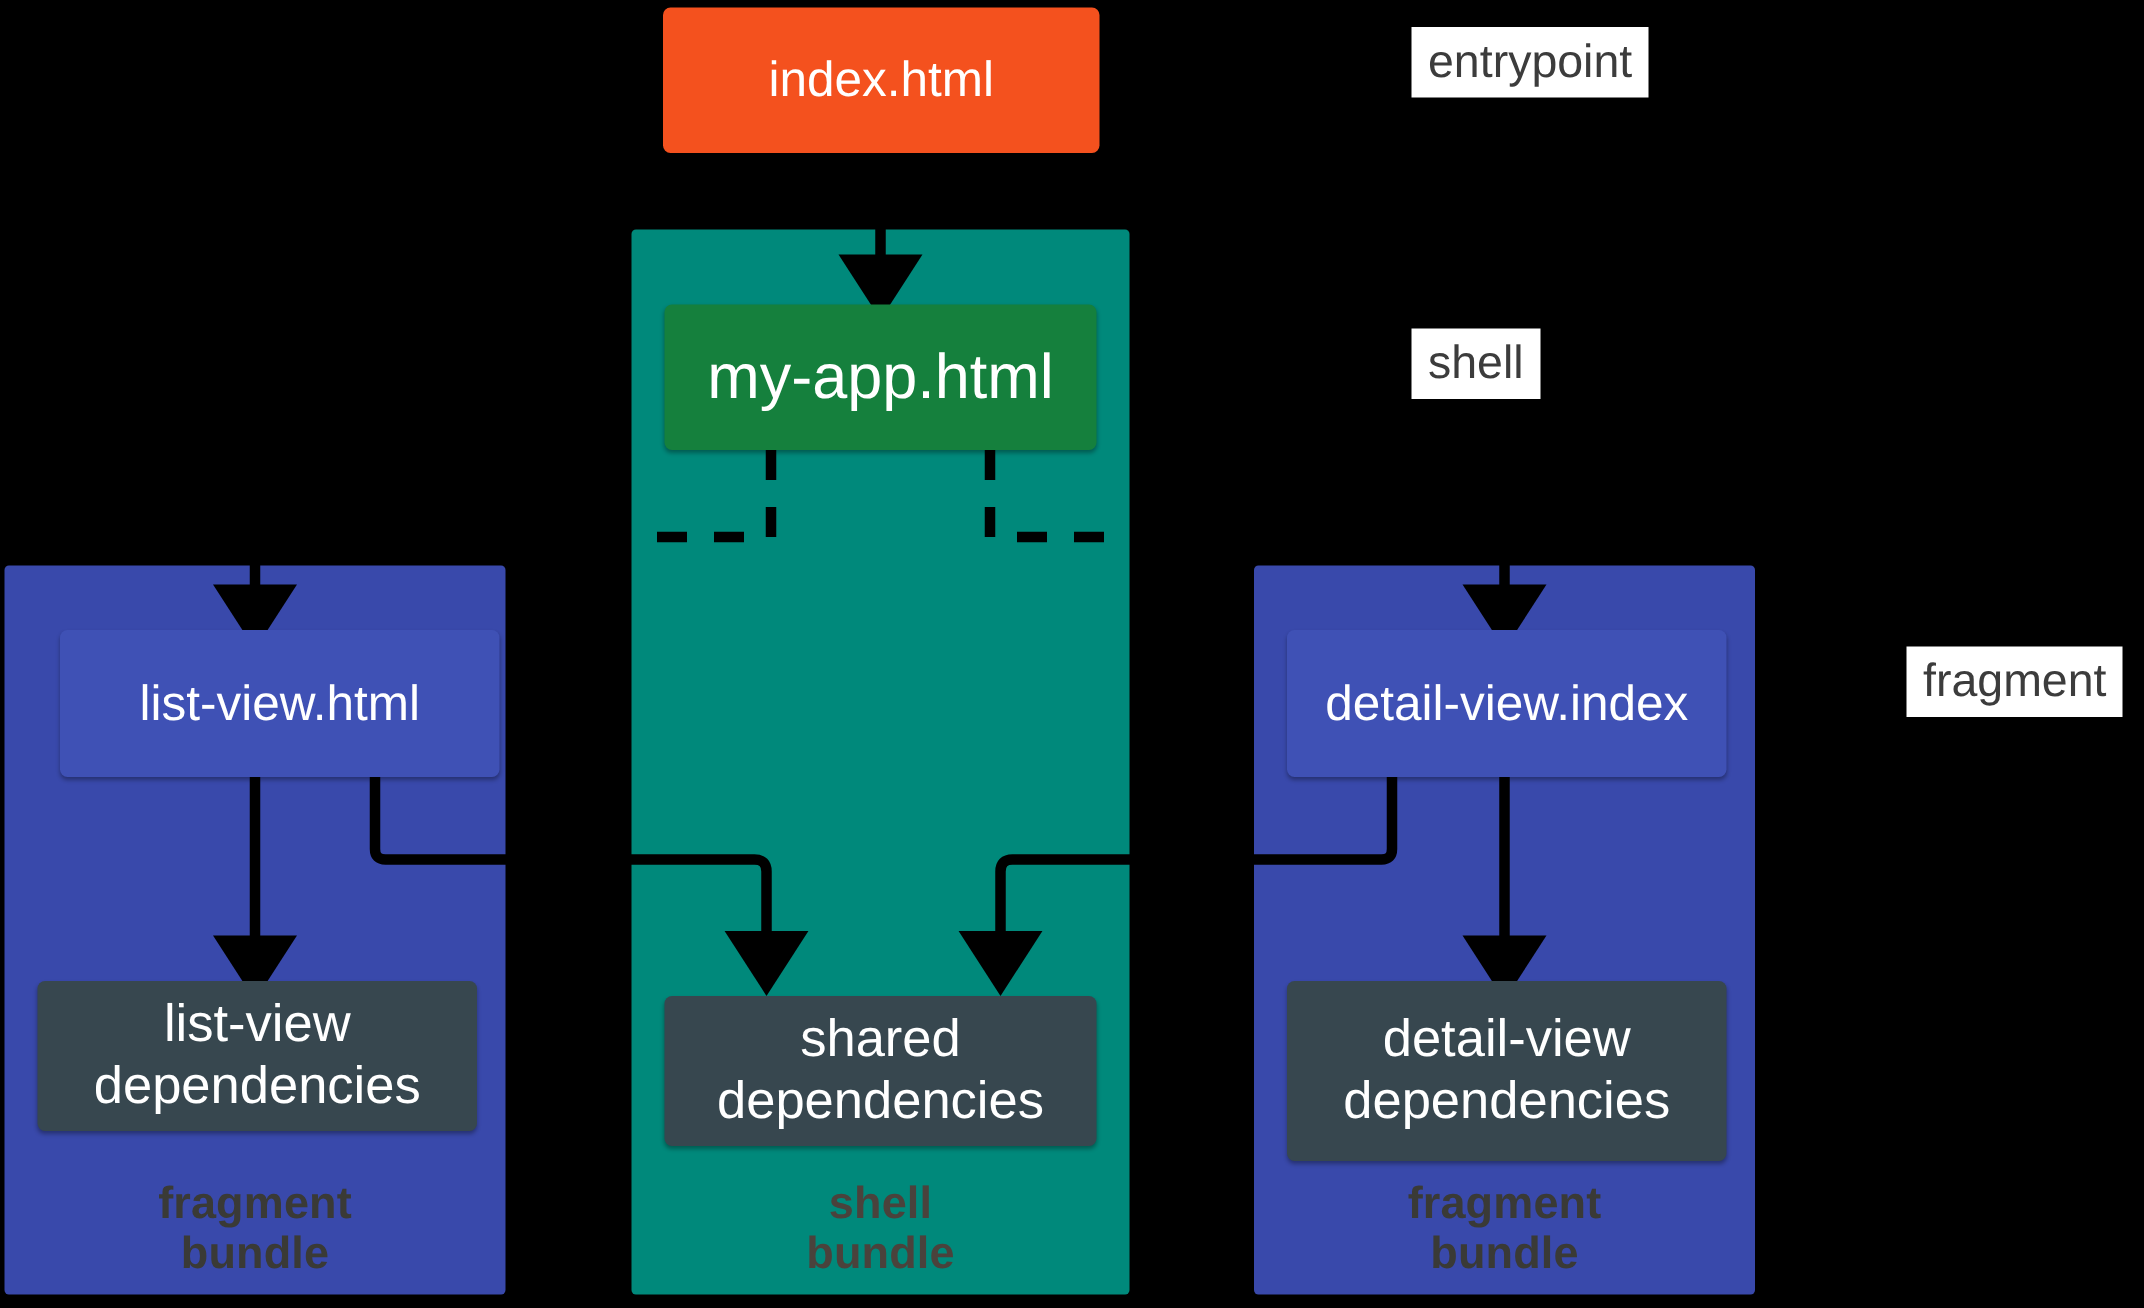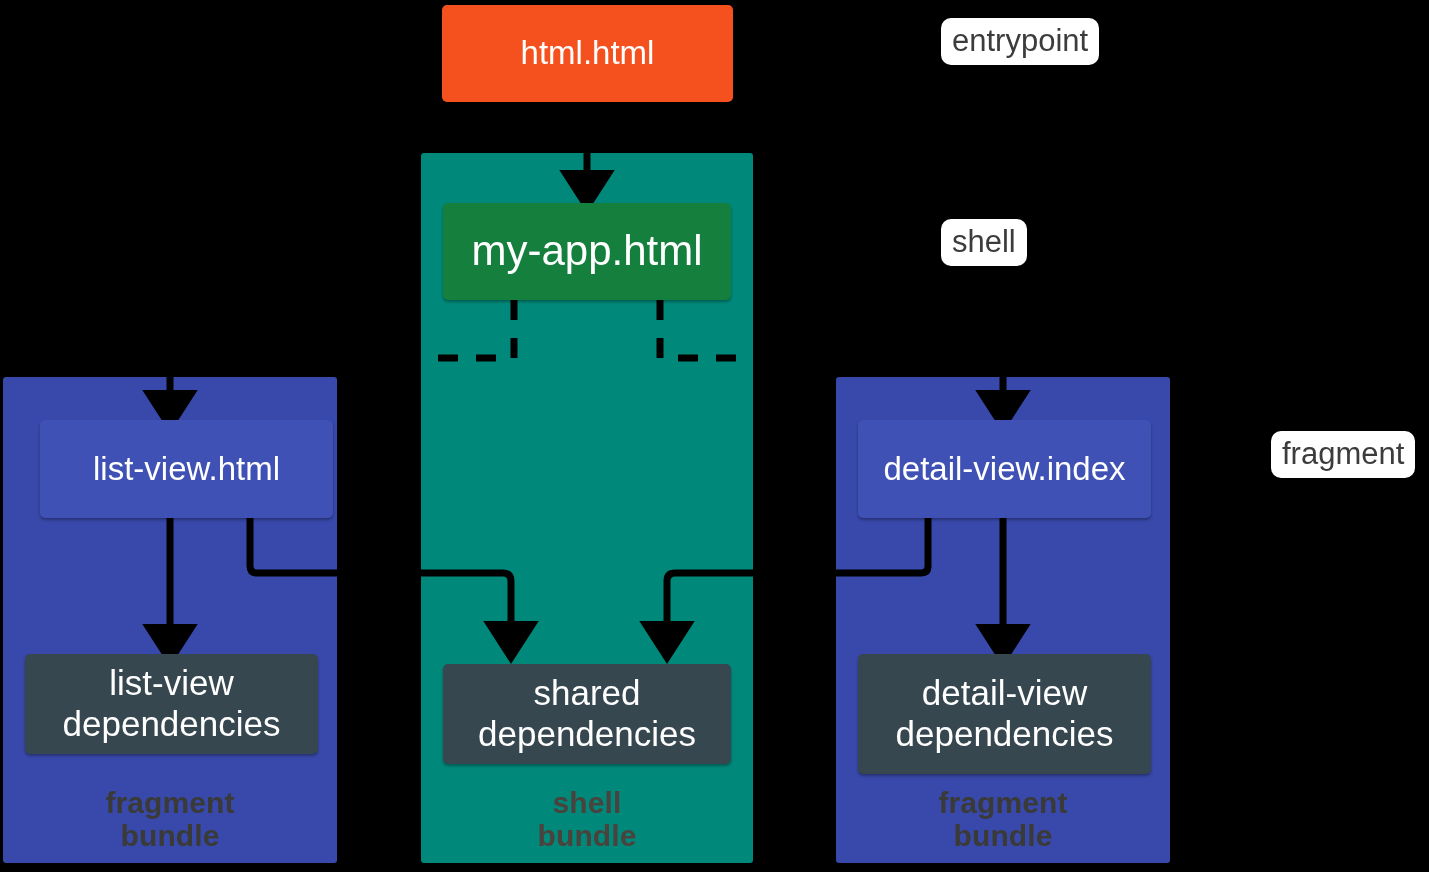--- a/index.html
+++ b/index.html
@@ -69,21 +69,20 @@
 
   
   .legend{
     position:absolute;
     background:#ffffff;
     color:#3c3c3c;
     font-size:31px;
     padding:7px 11px 9px 11px;
     line-height:1;
     white-space:nowrap;
-    border-radius:10px;
   }
   #legend-entrypoint{ left:941px;  top:18px;  }
   #legend-shell     { left:941px;  top:219px; }
   #legend-fragment  { left:1271px; top:431px; }
 
   
   #wires{
     position:absolute;
     left:0; top:0;
     width:1429px; height:872px;
@@ -129,21 +128,21 @@
     <path d="M170,518 L170,632" stroke="#000000" stroke-width="7" fill="none" marker-end="url(#ah)"></path>
 
     <path d="M1003,518 L1003,632" stroke="#000000" stroke-width="7" fill="none" marker-end="url(#ah)"></path>
 
     <path d="M250,518 L250,566 Q250,573 257,573 L503,573 Q511,573 511,581 L511,629" stroke="#000000" stroke-width="7" fill="none" stroke-linejoin="round" marker-end="url(#ah)"></path>
 
     <path d="M928,518 L928,566 Q928,573 921,573 L675,573 Q667,573 667,581 L667,629" stroke="#000000" stroke-width="7" fill="none" stroke-linejoin="round" marker-end="url(#ah)"></path>
   </svg>
 
   <div class="node entrypoint" id="node-index">
-    <span>html.html</span>
+    <span>index.html</span>
   </div>
 
   <div class="node shellnode" id="node-myapp">
     <span>my-app.html</span>
   </div>
 
   <div class="node fragnode" id="node-listview">
     <span>list-view.html</span>
   </div>
 

